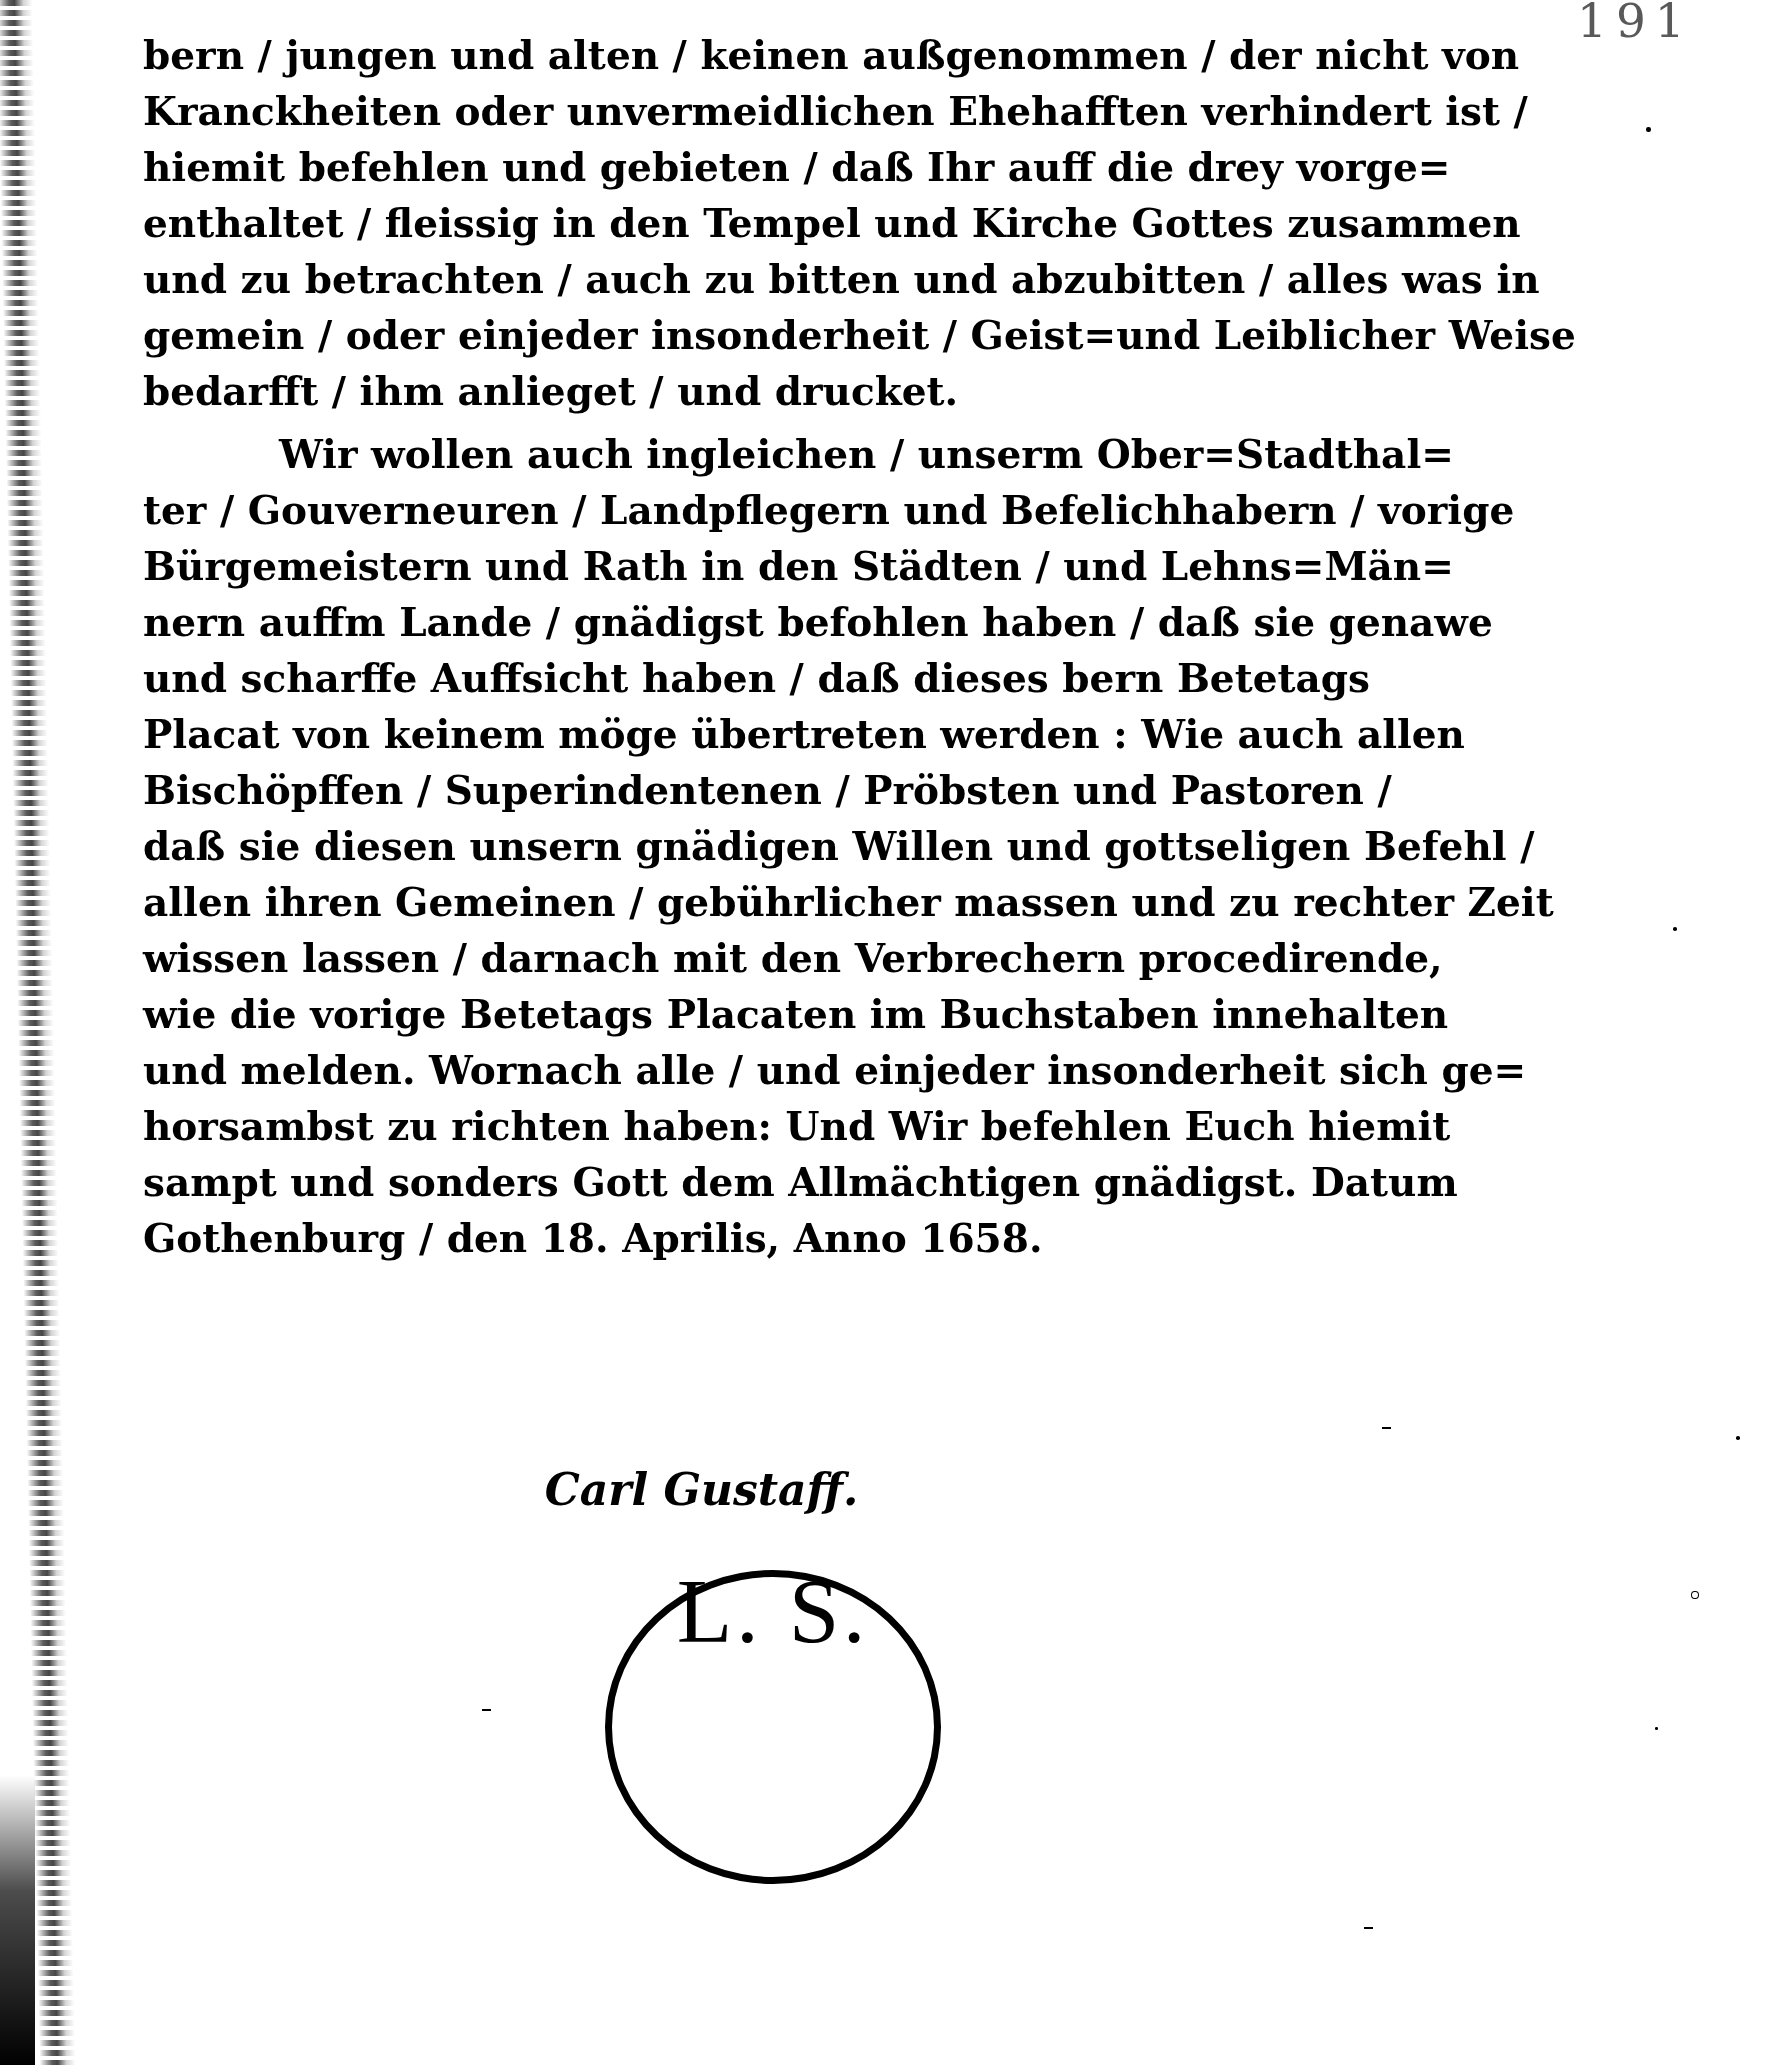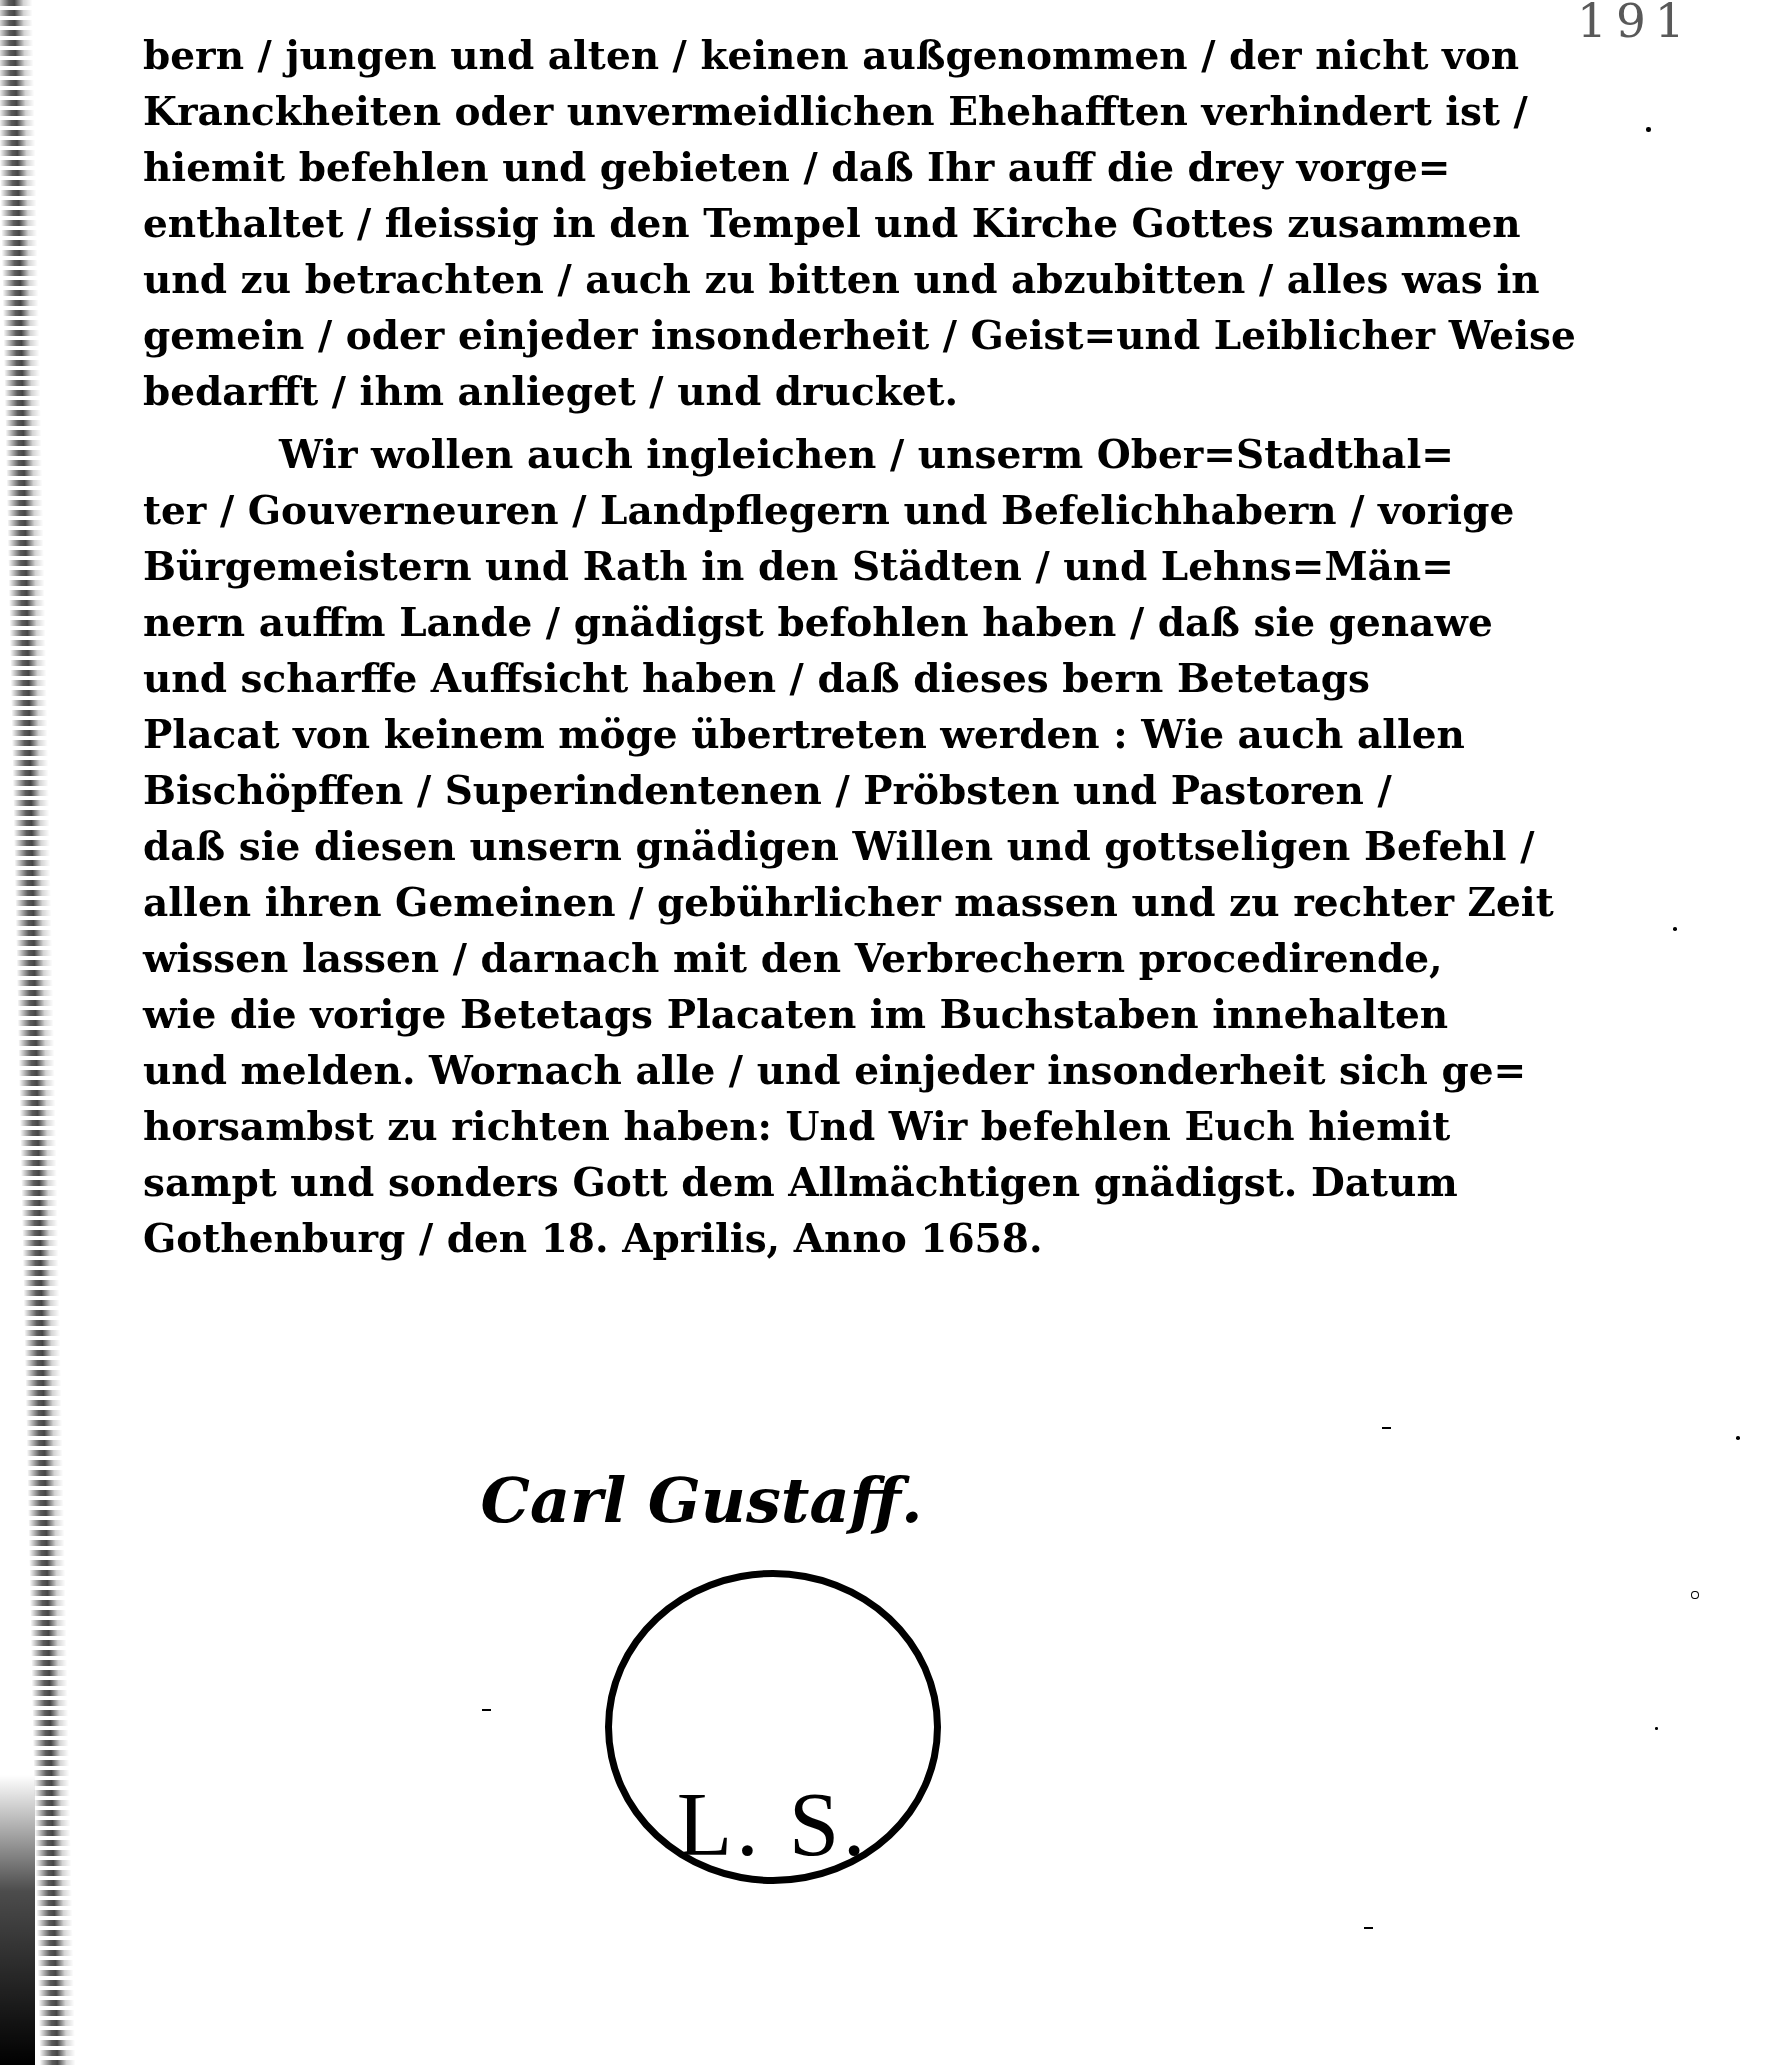--- a/index.html
+++ b/index.html
@@ -67,31 +67,31 @@
     .signature {
       position: absolute;
       left: 0; width: 1767px;
       top: 1464px;
       text-align: center;
       padding-right: 364px;
       box-sizing: border-box;
       font-family: "DejaVu Serif", serif;
       font-weight: bold;
       font-style: italic;
-      font-size: 62px;
+      font-size: 44px;
     }
     .seal {
       position: absolute;
       left: 605px; top: 1570px;
       width: 336px; height: 314px;
       border: 7.3px solid #000;
       border-radius: 50%;
       box-sizing: border-box;
       display: flex;
-      align-items: flex-end;
+      align-items: flex-start;
       justify-content: center;
     }
     .seal-text {
       font-family: "Liberation Serif", "DejaVu Serif", serif;
       font-size: 91px;
       margin-top: -18px;
       letter-spacing: 3.6px;
     }
     .speck {
       position: absolute;

